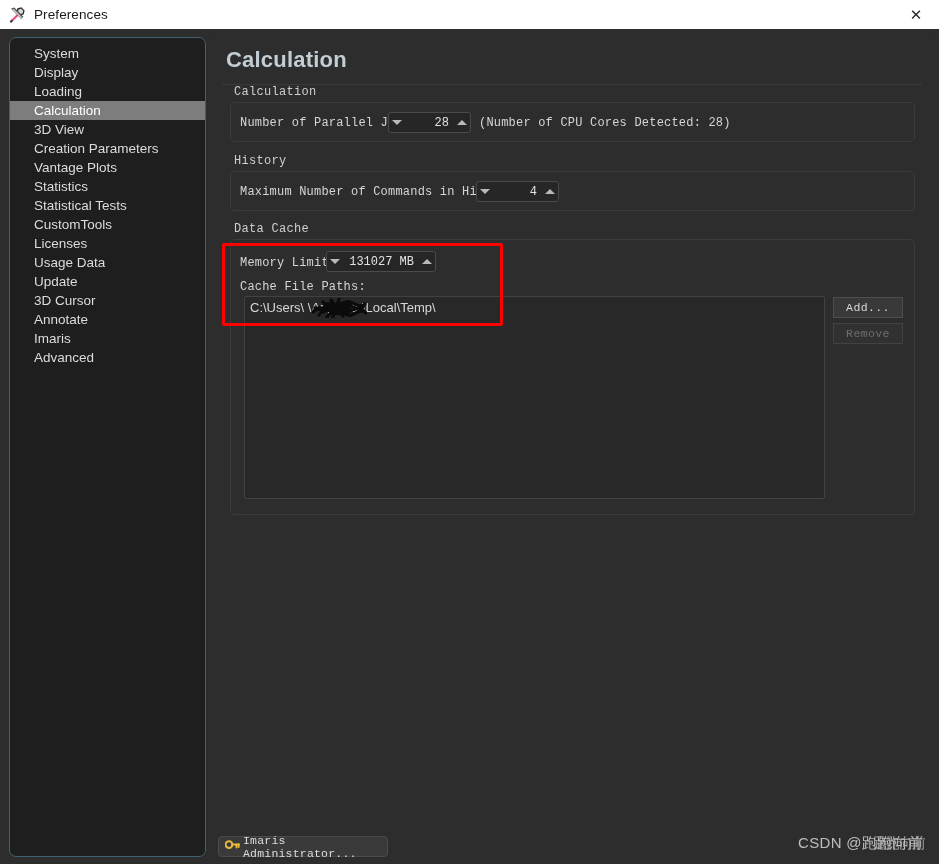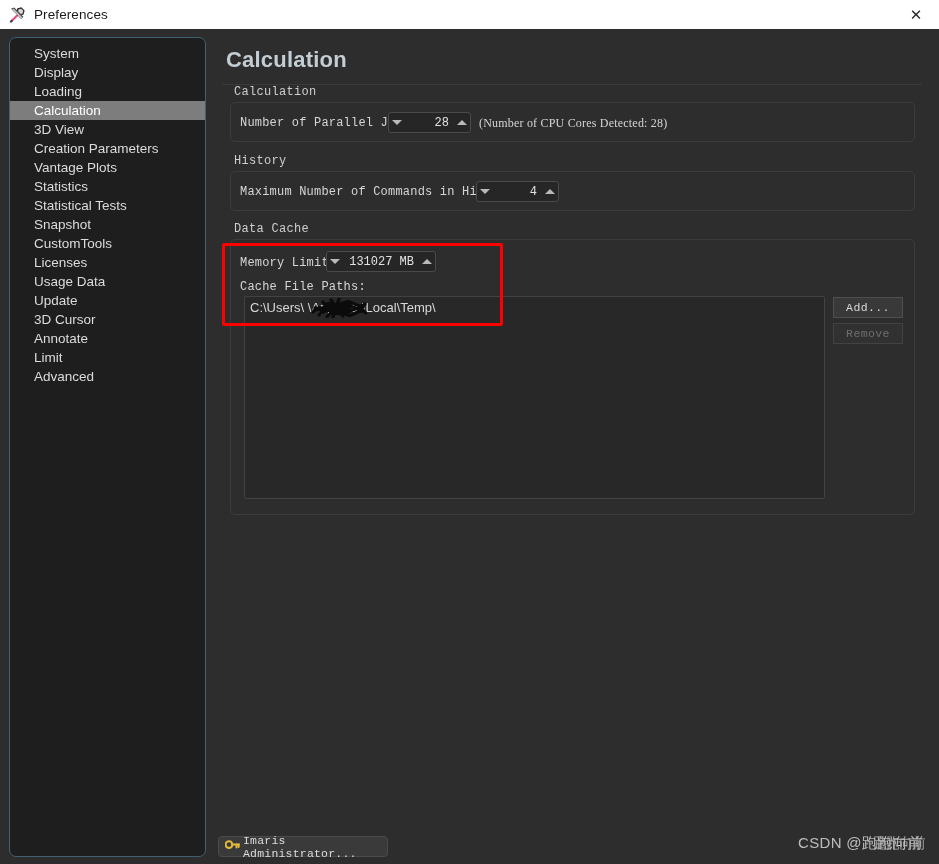--- a/index.html
+++ b/index.html
@@ -171,49 +171,48 @@
   <div class="sidebar">
     <div class="side-item"><span>System</span></div>
     <div class="side-item"><span>Display</span></div>
     <div class="side-item"><span>Loading</span></div>
     <div class="side-item selected"><span>Calculation</span></div>
     <div class="side-item"><span>3D View</span></div>
     <div class="side-item"><span>Creation Parameters</span></div>
     <div class="side-item"><span>Vantage Plots</span></div>
     <div class="side-item"><span>Statistics</span></div>
     <div class="side-item"><span>Statistical Tests</span></div>
-    <div class="side-item"><span>Snapshot</span></div>
     <div class="side-item"><span>CustomTools</span></div>
     <div class="side-item"><span>Licenses</span></div>
     <div class="side-item"><span>Usage Data</span></div>
     <div class="side-item"><span>Update</span></div>
     <div class="side-item"><span>3D Cursor</span></div>
     <div class="side-item"><span>Annotate</span></div>
-    <div class="side-item"><span>Limit</span></div>
+    <div class="side-item"><span>Imaris</span></div>
     <div class="side-item"><span>Advanced</span></div>
   </div>
 
   <div class="main">
     <div class="page-title">Calculation</div>
     <div class="title-rule"></div>
   </div>
 
   <div class="sec-label" style="left:234px; top:85px;">Calculation</div>
   <div class="groupbox" style="left:230px; top:102px; width:685px; height:40px;"></div>
   <div class="mono" style="position:absolute; left:240px; top:116px;">Number of Parallel Jobs:</div>
   <div class="spinner" style="left:388px; top:112px; width:83px;">
     <div class="spin-down">
         <i class="tri-down"></i>
       </div>
     <div class="spin-val">28</div>
     <div class="spin-up">
         <i class="tri-up"></i>
       </div>
   </div>
-  <div class="mono" style="position:absolute; left:479px; top:116px;font-family:Liberation Serif, serif;">(Number of CPU Cores Detected: 28)</div>
+  <div class="mono" style="position:absolute; left:479px; top:116px;">(Number of CPU Cores Detected: 28)</div>
 
   <div class="sec-label" style="left:234px; top:154px;">History</div>
   <div class="groupbox" style="left:230px; top:171px; width:685px; height:40px;"></div>
   <div class="mono" style="position:absolute; left:240px; top:185px;">Maximum Number of Commands in History:</div>
   <div class="spinner" style="left:476px; top:181px; width:83px;">
     <div class="spin-down">
         <i class="tri-down"></i>
       </div>
     <div class="spin-val">4</div>
     <div class="spin-up">

